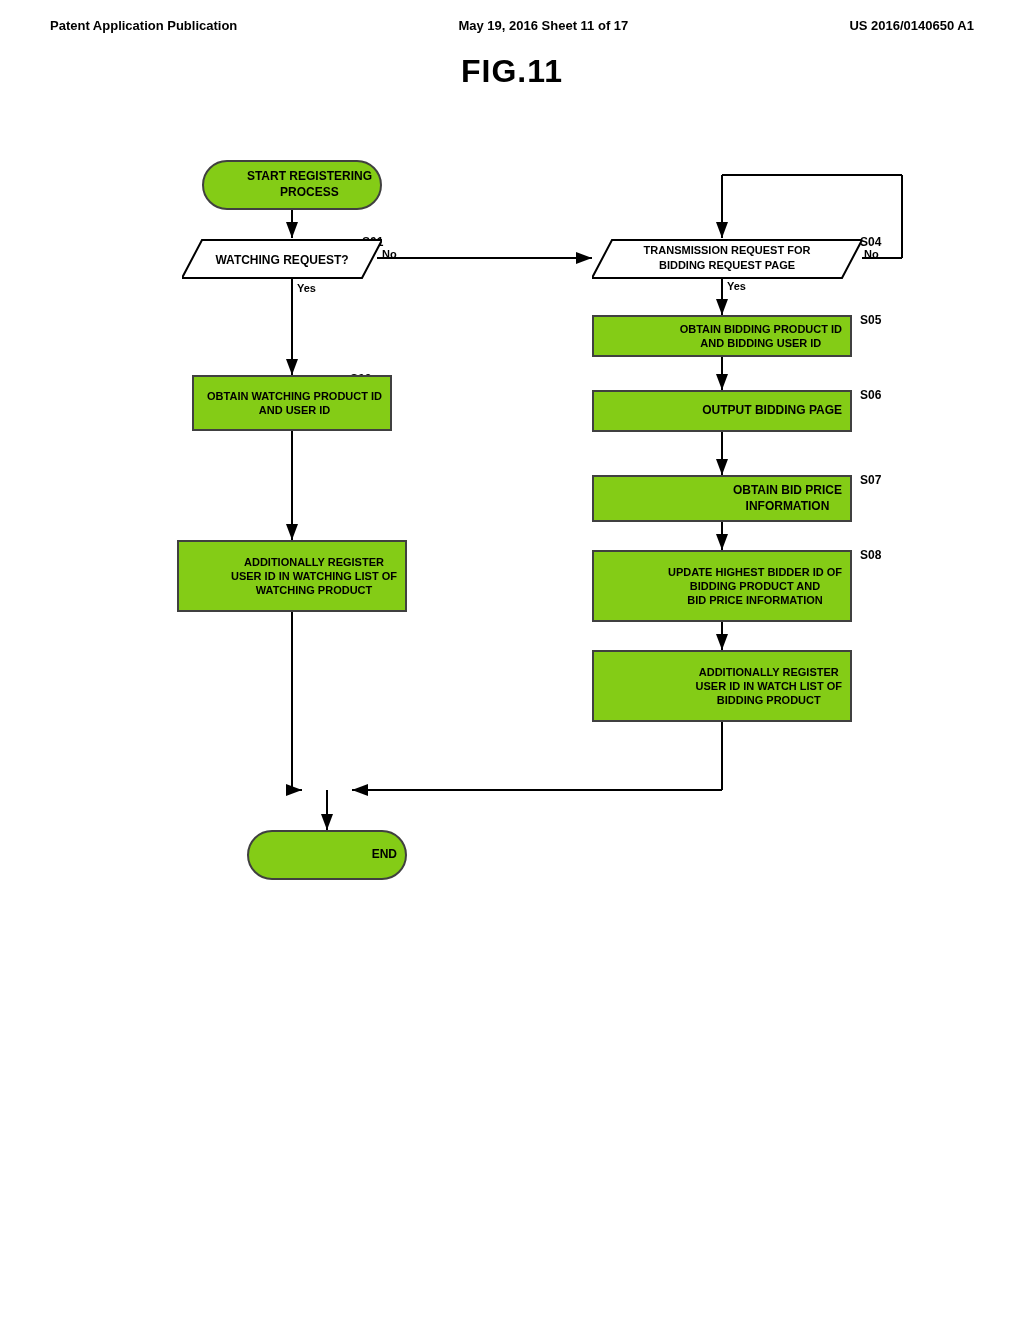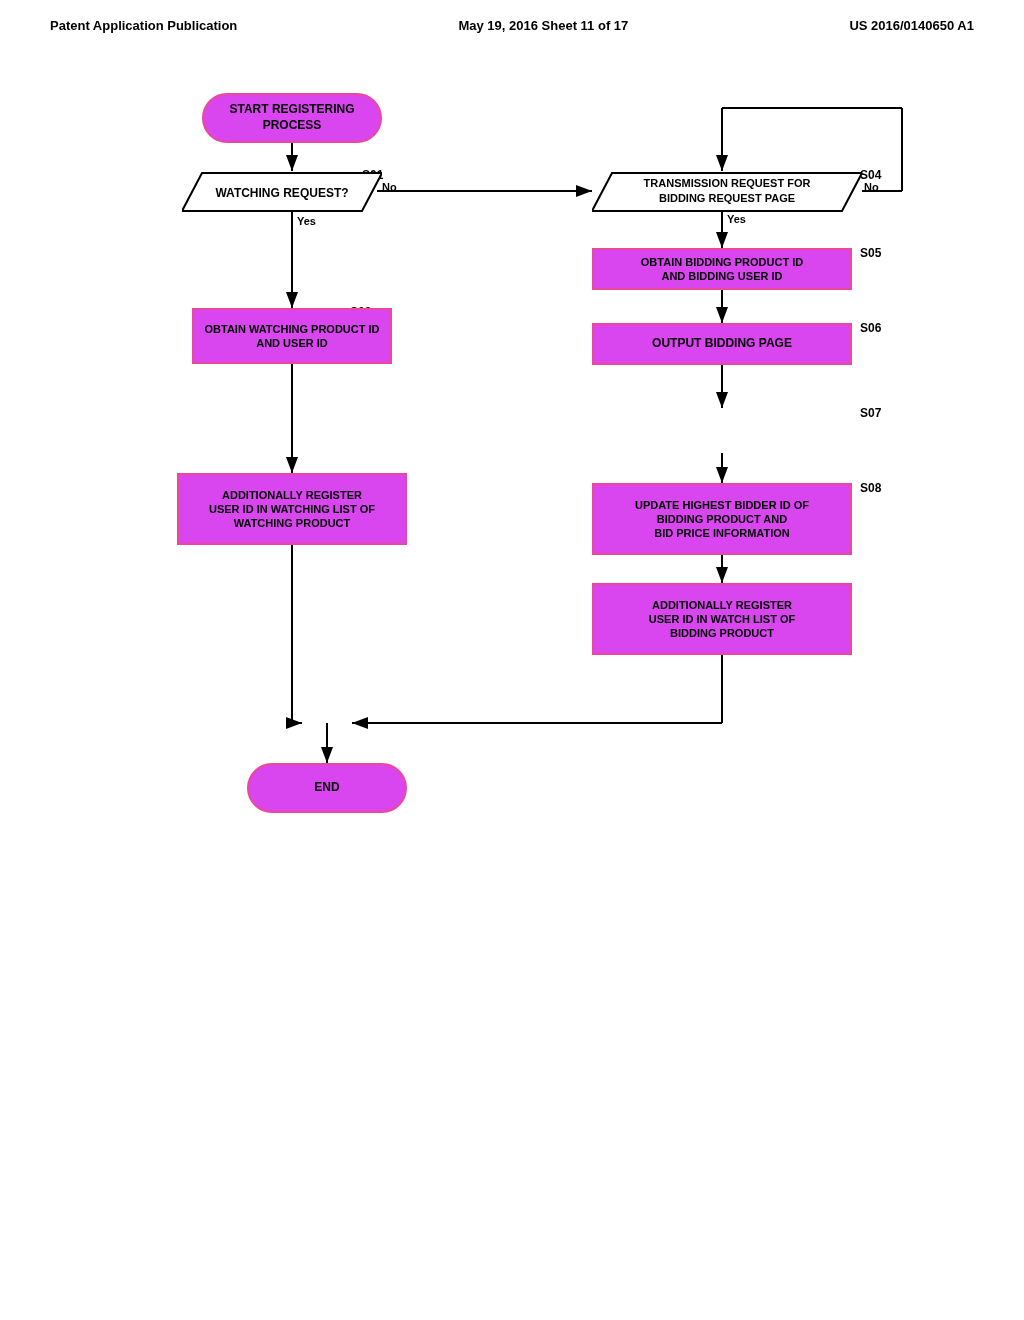--- a/index.html
+++ b/index.html
@@ -44,25 +44,25 @@
 
     .flowchart {
       position: relative;
       width: 820px;
       height: 820px;
     }
 
     
     .fc-box {
       position: absolute;
-      border: 2px solid #ec4899;
-      background: #d946ef;
+      border: 2px solid #404040;
+      background: #84cc16;
       display: flex;
       align-items: center;
-      justify-content: center;
+      justify-content: flex-end;
       text-align: center;
       font-size: 12px;
       font-weight: bold;
       line-height: 1.3;
       padding: 6px 8px;
     }
 
     .fc-rounded {
       border-radius: 30px;
     }
@@ -92,20 +92,21 @@
 </head>
 <body>
 
 <div class="page">
   <div class="header">
     <span>Patent Application Publication</span>
     <span>May 19, 2016  Sheet 11 of 17</span>
     <span>US 2016/0140650 A1</span>
   </div>
 
+  <div class="fig-title">FIG.11</div>
 
   <div class="flowchart-container">
     <div class="flowchart">
 
       <svg xmlns="http://www.w3.org/2000/svg" viewBox="0 0 820 820">
         <defs>
           <marker id="arrowhead" markerWidth="8" markerHeight="6" refX="8" refY="3" orient="auto">
             <polygon points="0 0, 8 3, 0 6" fill="#000"></polygon>
           </marker>
         </defs>
@@ -219,20 +220,24 @@
       </div>
 
       <div class="fc-box" style="left:490px; top:270px; width:260px; height:42px;">
         <span style="font-size:12px;">OUTPUT BIDDING PAGE</span>
       </div>
 
       <div class="step-label" style="left:758px; top:353px;">
         <span>S07</span>
       </div>
 
+      <div class="fc-box" style="left:490px; top:355px; width:260px; height:47px;">
+        <span style="white-space:pre-line;font-size:12px;">OBTAIN BID PRICE
+INFORMATION</span>
+      </div>
 
       <div class="step-label" style="left:758px; top:428px;">
         <span>S08</span>
       </div>
 
       <div class="fc-box" style="left:490px; top:430px; width:260px; height:72px;">
         <span style="white-space:pre-line;font-size:11px;">UPDATE HIGHEST BIDDER ID OF
 BIDDING PRODUCT AND
 BID PRICE INFORMATION</span>
       </div>

